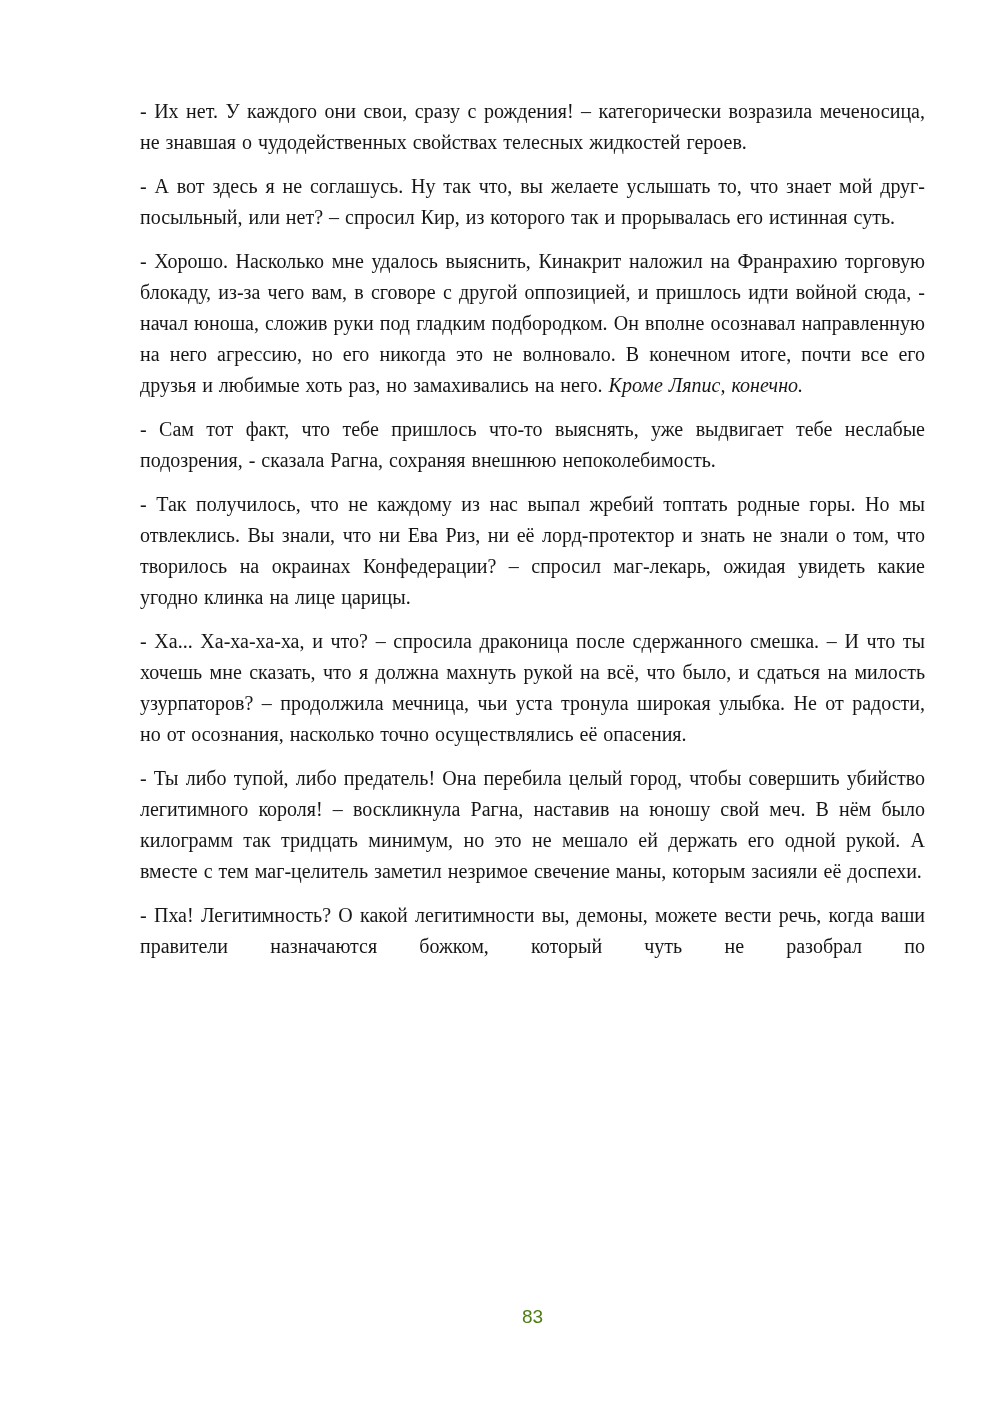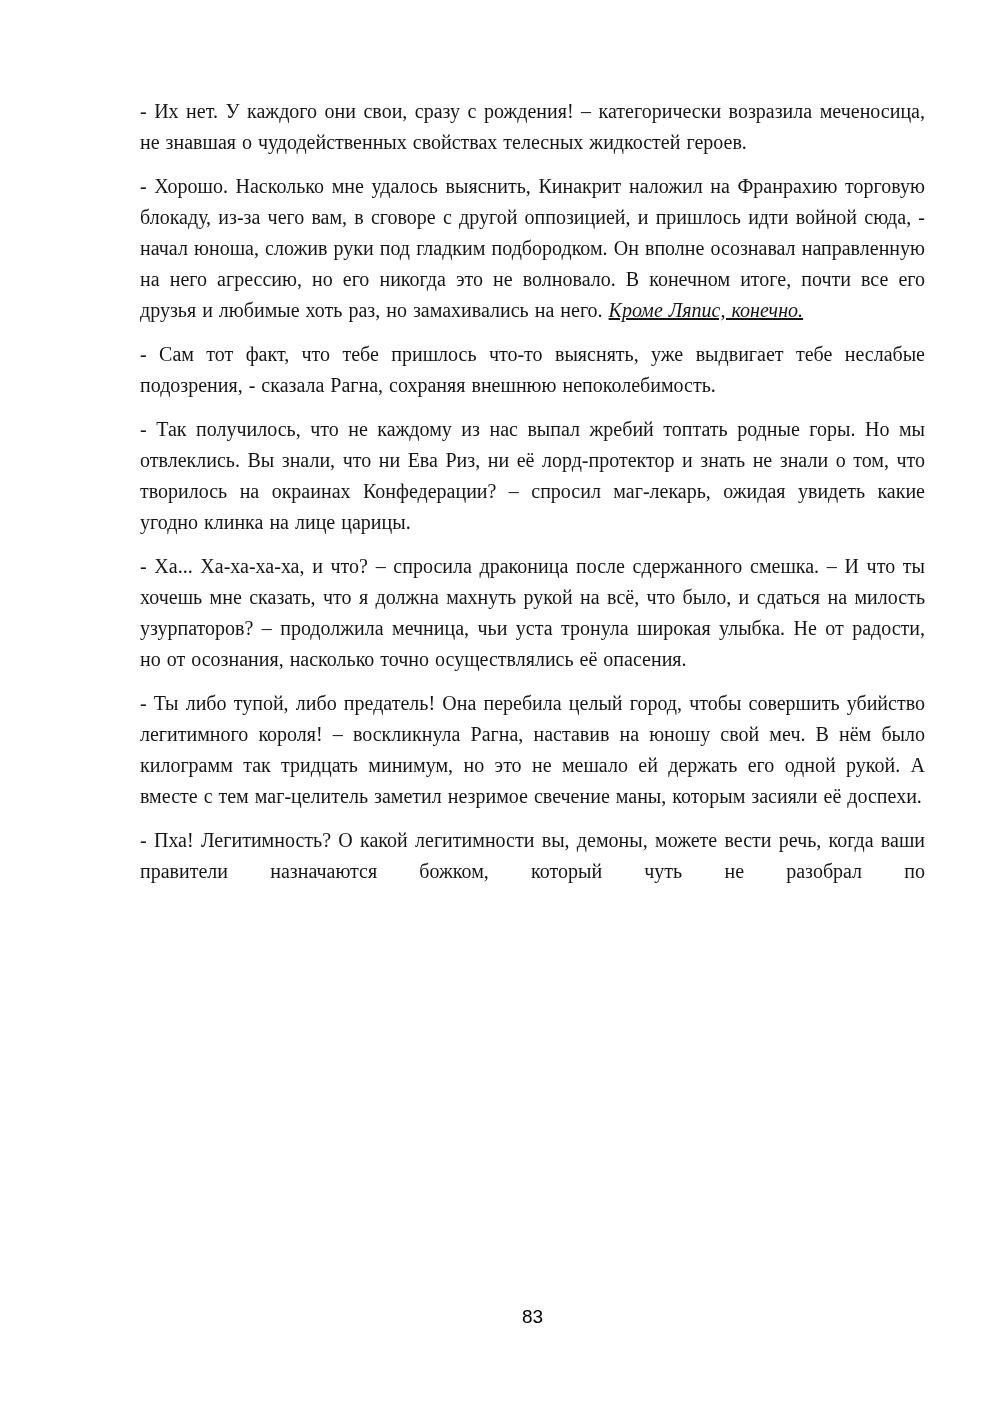--- a/index.html
+++ b/index.html
@@ -32,40 +32,42 @@
   }
   .para:last-child {
     margin-bottom: 0;
   }
   
   .para.continued {
     text-align-last: justify;
   }
   .italic {
     font-style: italic;
-    text-decoration: underline;
   }
   .page-number {
     position: absolute;
     top: 1306px;
     left: 140px;
     width: 785px;
     text-align: center;
     font-family: "Liberation Sans", sans-serif;
     font-size: 19px;
     line-height: 22px;
-    color: #000000;
+    color: #4d7c0f;
   }
 </style>
 </head>
 <body>
 
 <div class="page">
   <p class="para">
     <span>- Их нет. У каждого они свои, сразу с рождения! – категорически возразила меченосица, не знавшая о чудодейственных свойствах телесных жидкостей героев.</span>
+  </p>
+  <p class="para">
+    <span>- А вот здесь я не соглашусь. Ну так что, вы желаете услышать то, что знает мой друг-посыльный, или нет? – спросил Кир, из которого так и прорывалась его истинная суть.</span>
   </p>
   <p class="para">
     <span>- Хорошо. Насколько мне удалось выяснить, Кинакрит наложил на Франрахию торговую блокаду, из-за чего вам, в сговоре с другой оппозицией, и пришлось идти войной сюда, - начал юноша, сложив руки под гладким подбородком. Он вполне осознавал направленную на него агрессию, но его никогда это не волновало. В конечном итоге, почти все его друзья и любимые хоть раз, но замахивались на него. </span><span class="italic">Кроме Ляпис, конечно.</span>
   </p>
   <p class="para">
     <span>- Сам тот факт, что тебе пришлось что-то выяснять, уже выдвигает тебе неслабые подозрения, - сказала Рагна, сохраняя внешнюю непоколебимость.</span>
   </p>
   <p class="para">
     <span>- Так получилось, что не каждому из нас выпал жребий топтать родные горы. Но мы отвлеклись. Вы знали, что ни Ева Риз, ни её лорд-протектор и знать не знали о том, что творилось на окраинах Конфедерации? – спросил маг-лекарь, ожидая увидеть какие угодно клинка на лице царицы.</span>
   </p>

